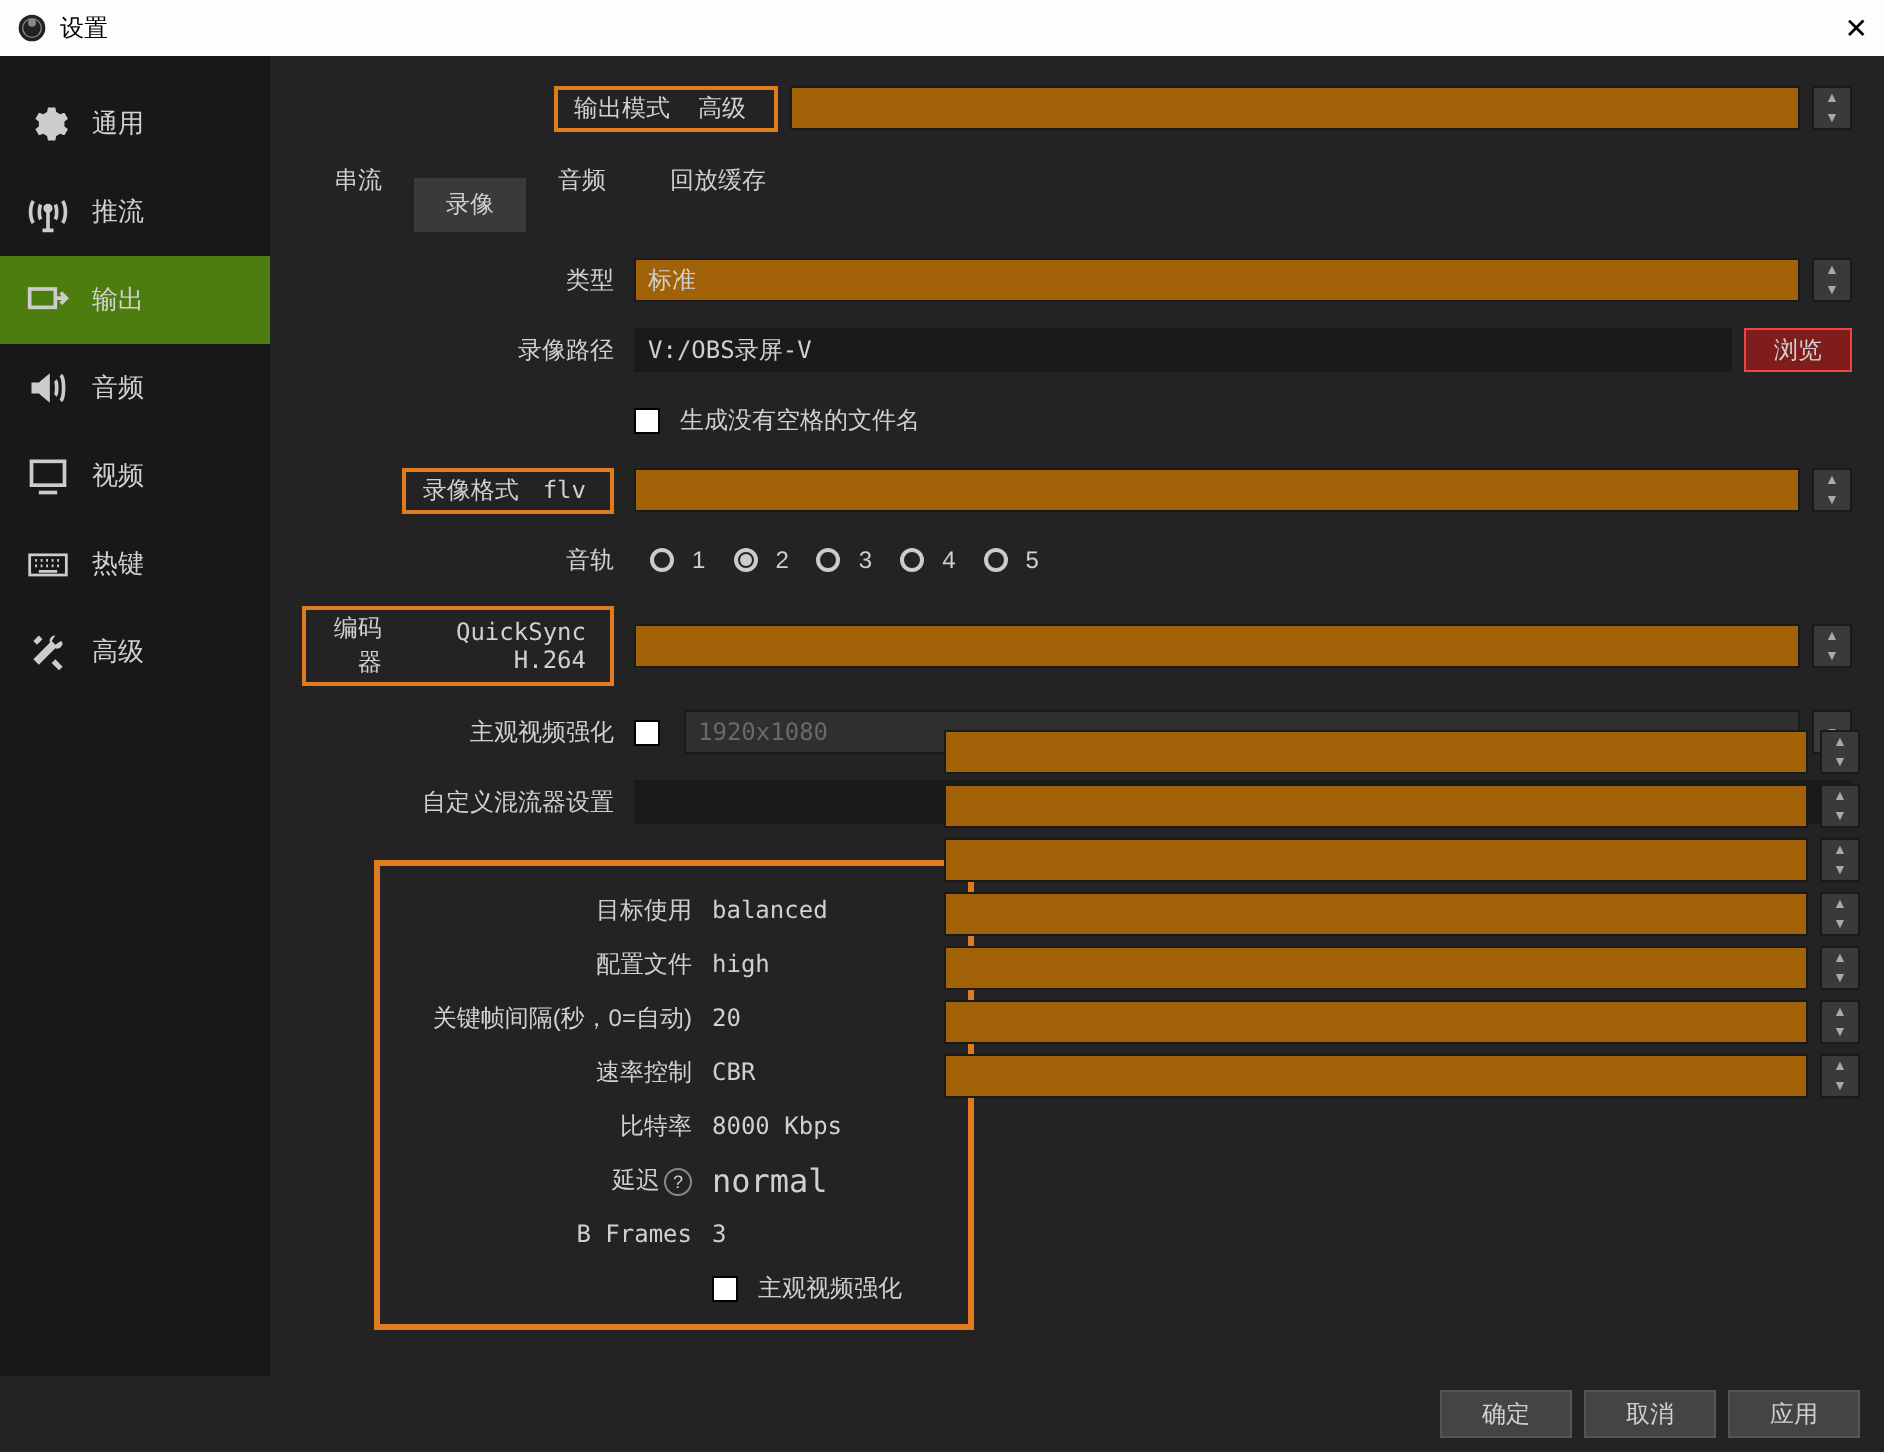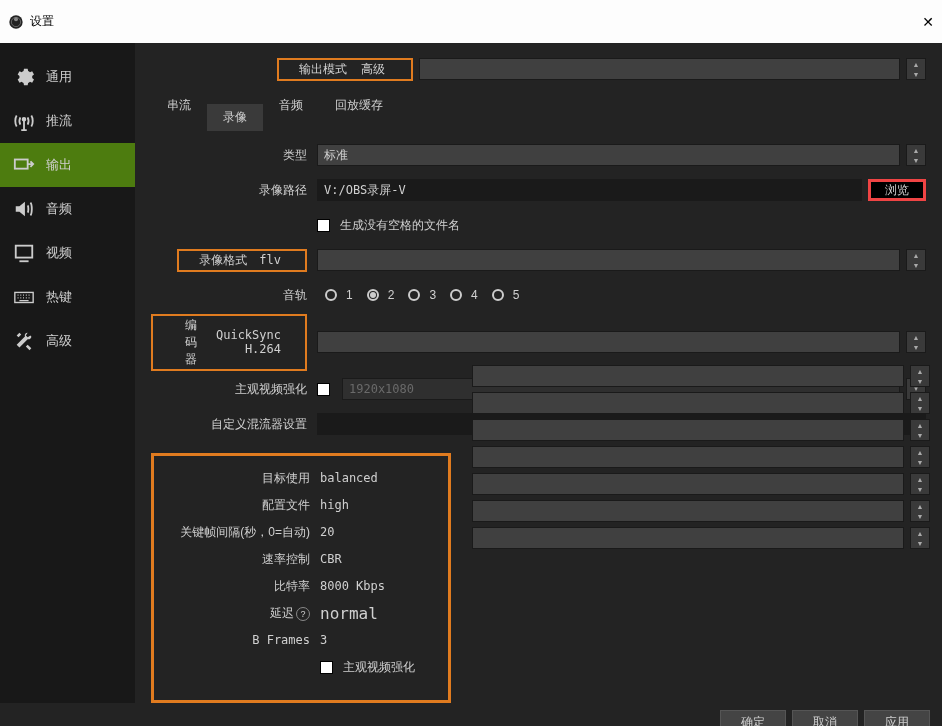--- a/index.html
+++ b/index.html
@@ -1,49 +1,49 @@
 <!DOCTYPE html>
 <html><head>
 <meta charset="utf-8">
 <style>
 * { margin: 0; padding: 0; box-sizing: border-box; font-family: "Microsoft YaHei", sans-serif; }
 body { background: #2b2b2b; color: #d0d0d0; width: 942px; height: 726px; overflow: hidden; }
 
-.titlebar { height: 43px; background: #fdfdfd; color: #000; display: flex; align-items: center; padding: 0 8px; font-size: 12px; justify-content: space-between; }
+.titlebar { height: 28px; background: #fdfdfd; color: #000; display: flex; align-items: center; padding: 0 8px; font-size: 12px; justify-content: space-between; }
 .titlebar .title { display: flex; align-items: center; gap: 6px; }
 .titlebar .close { font-size: 14px; cursor: pointer; }
 
 .content { display: flex; height: 660px; background: #232323; }
 
 .sidebar { width: 135px; background: #181818; display: flex; flex-direction: column; padding-top: 12px; }
 .sidebar-item { display: flex; align-items: center; gap: 10px; padding: 10px 12px; color: #d0d0d0; font-size: 13px; cursor: pointer; }
 .sidebar-item.active { background: #4d7c0f; }
 .sidebar-item .icon { width: 24px; height: 24px; display: flex; align-items: center; justify-content: center; }
 
 .main { flex: 1; padding: 14px 16px 0 16px; display: flex; flex-direction: column; gap: 8px; overflow: hidden; }
 
 .row { display: flex; align-items: center; gap: 6px; min-height: 24px; margin-bottom: 3px; }
 .label { width: 160px; text-align: right; font-size: 12px; color: #d0d0d0; padding-right: 4px; }
-.field { flex: 1; background: #404040; border: 1px solid #1a1a1a; height: 22px; display: flex; align-items: center; padding: 0 6px; font-size: 12px; color: #d0d0d0; font-family: Consolas, monospace; }
+.field { flex: 1; background: #a16207; border: 1px solid #1a1a1a; height: 22px; display: flex; align-items: center; padding: 0 6px; font-size: 12px; color: #d0d0d0; font-family: Consolas, monospace; }
 .field.disabled { background: #2f2f2f; color: #6a6a6a; }
 .spinner { width: 20px; background: #3a3a3a; border: 1px solid #1a1a1a; height: 22px; display: flex; flex-direction: column; }
 .spinner div { flex:1; display:flex; align-items:center; justify-content:center; font-size:7px; color:#aaa; cursor:pointer; }
-.btn { background: #000000; border: 3px solid #ef4444; height: 22px; padding: 0 14px; font-size: 12px; color: #d0d0d0; display:flex; align-items:center; cursor:pointer; }
-
-.hl-box { border: 2px solid #e07b1f; display: inline-flex; align-items: center; padding: 1px 20px; justify-content: flex-end; }
+.btn { background: #7f1d1d; border: 1px solid #ef4444; height: 22px; padding: 0 14px; font-size: 12px; color: #d0d0d0; display:flex; align-items:center; cursor:pointer; }
+
+.hl-box { border: 2px solid #e07b1f; display: inline-flex; align-items: center; padding: 1px 8px; justify-content: flex-end; }
 
 .tabs { display: flex; gap: 0; margin-bottom: 4px; }
 .tab { padding: 5px 16px; font-size: 12px; color: #d0d0d0; cursor: pointer; background: transparent; }
 .tab.active { background: #3a3a3a; margin-top: 12px; }
 
 .checkbox { width: 13px; height: 13px; background: #fff; border: 1px solid #000; display: inline-block; vertical-align: middle; position: relative; }
 .radio { width: 12px; height: 12px; border-radius: 50%; border: 2px solid #ccc; display: inline-block; margin: 0 3px 0 8px; position: relative; }
 .radio.sel::after { content:''; position:absolute; top:1px; left:1px; width:6px; height:6px; border-radius:50%; background:#ccc; }
 
-.encoder-section { border: 3px solid #e07b1f; padding: 10px 6px 18px 0; margin-top: 6px; }
+.encoder-section { border: 3px solid #e07b1f; padding: 10px 6px 3px 0; margin-top: 6px; margin-left: 36px; }
 
 .footer { height: 38px; display: flex; align-items: center; justify-content: flex-end; gap: 6px; padding: 0 12px; background: #232323; }
 .footer .btn { background: #444; border: 1px solid #555; padding: 3px 20px; height: 24px; }
 
 .obs-icon { width:16px; height:16px; }
 .help-icon { width:14px; height:14px; border:1px solid #888; border-radius:50%; display:inline-flex; align-items:center; justify-content:center; font-size:9px; margin-left:2px; }
 </style>
 </head>
 <body>
 

